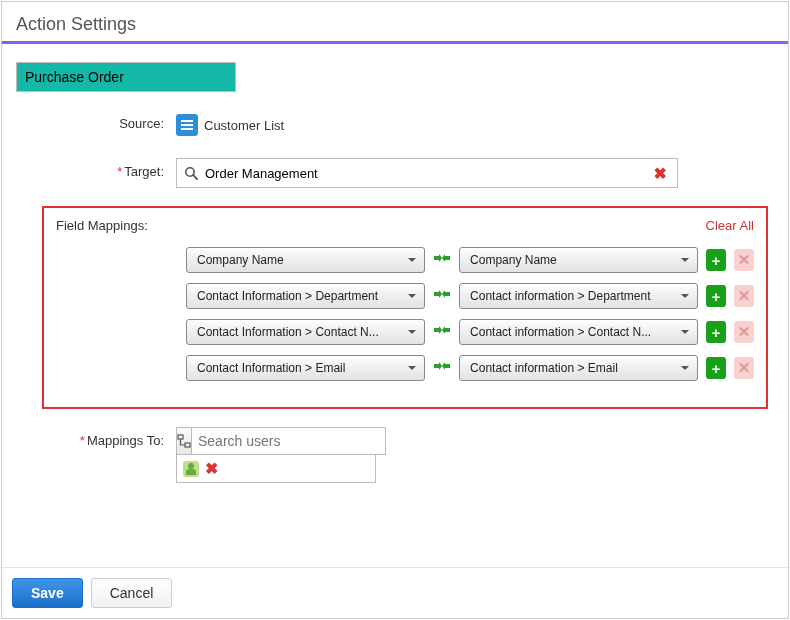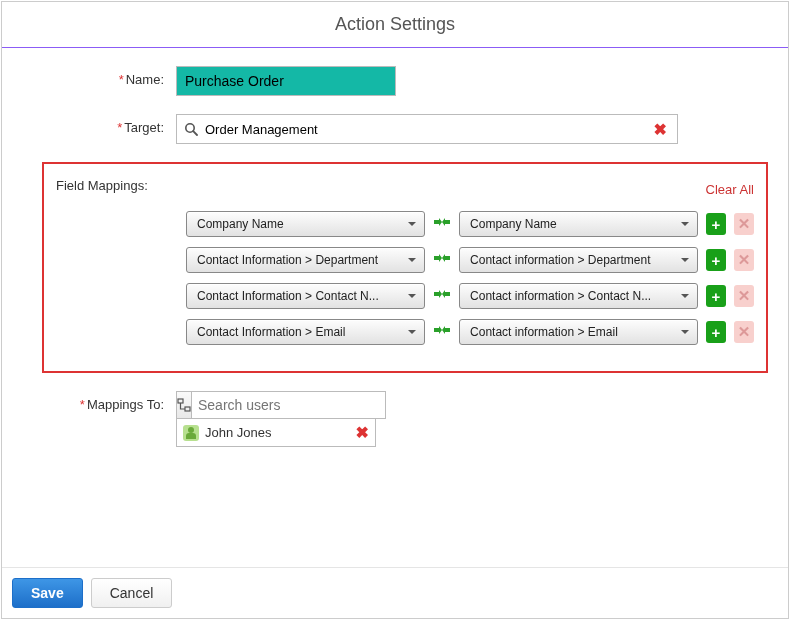--- a/index.html
+++ b/index.html
@@ -16,23 +16,22 @@
     width: 788px;
     height: 618px;
     margin: 1px;
     border: 1px solid #ccc;
     position: relative;
     padding: 0;
   }
   .title {
     font-size: 18px;
     color: #555;
-    padding: 12px 14px 12px;
-    border-bottom: 1px solid #8b5cf6;
-    text-align: center;
+    padding: 12px 14px 6px;
+    border-bottom: 3px solid #8b5cf6;
   }
   .form-row {
     display: flex;
     align-items: flex-start;
     padding: 4px 14px;
     margin-top: 14px;
   }
   .form-row + .form-row { margin-top: 10px; }
   .label-col {
     width: 160px;
@@ -113,21 +112,20 @@
   .mappings-header {
     display: flex;
     justify-content: space-between;
     align-items: center;
     margin-bottom: 14px;
   }
   .clear-all {
     color: #c33;
     font-size: 13px;
     cursor: pointer;
-    margin-top: 8px;
   }
 
   .mapping-rows {
     padding-left: 130px;
   }
   .map-row {
     display: flex;
     align-items: center;
     gap: 8px;
     margin-bottom: 10px;
@@ -271,26 +269,34 @@
     font-weight: bold;
   }
 </style>
 </head>
 <body>
 
 <div class="wrapper">
   <div class="title">Action Settings</div>
 
   <div class="form-row">
-    <div class="label-col"><span class="req">*</span><span>Name:</span></div>
     <div class="field-col">
       <input class="text-input" type="text" value="Purchase Order" style="">
     </div>
   </div>
 
+  <div class="form-row">
+    <div class="label-col">Source:</div>
+    <div class="field-col">
+      <div class="source-line">
+        <span class="app-icon"></span>
+        <span>Customer List</span>
+      </div>
+    </div>
+  </div>
 
   <div class="form-row">
     <div class="label-col"><span class="req">*</span><span>Target:</span></div>
     <div class="field-col">
       <div class="target-input">
         <span class="search-ic">
           <svg width="14" height="14" viewBox="0 0 14 14">
               <circle cx="6" cy="6" r="4.2" fill="none" stroke="#555" stroke-width="1.6"></circle>
               <line x1="9.2" y1="9.2" x2="13" y2="13" stroke="#555" stroke-width="1.8" stroke-linecap="round"></line>
             </svg>
@@ -368,21 +374,20 @@
               <rect x="1" y="1" width="5" height="4" fill="none" stroke="#555" stroke-width="1.2"></rect>
               <rect x="8" y="9" width="5" height="4" fill="none" stroke="#555" stroke-width="1.2"></rect>
               <path d="M3.5 5 V11 H8" fill="none" stroke="#555" stroke-width="1.2"></path>
             </svg>
           </span>
           <input type="text" placeholder="Search users" style="">
         </div>
         <div id="user-chips">
             <div class="user-chip">
               <span class="uicon"></span>
-              <span class="uname">John Jones</span>
               <span class="remx">✖</span>
             </div>
           </div>
       </div>
     </div>
   </div>
 
   <div class="footer">
     <div class="btn btn-primary">Save</div>
     <div class="btn">Cancel</div>

